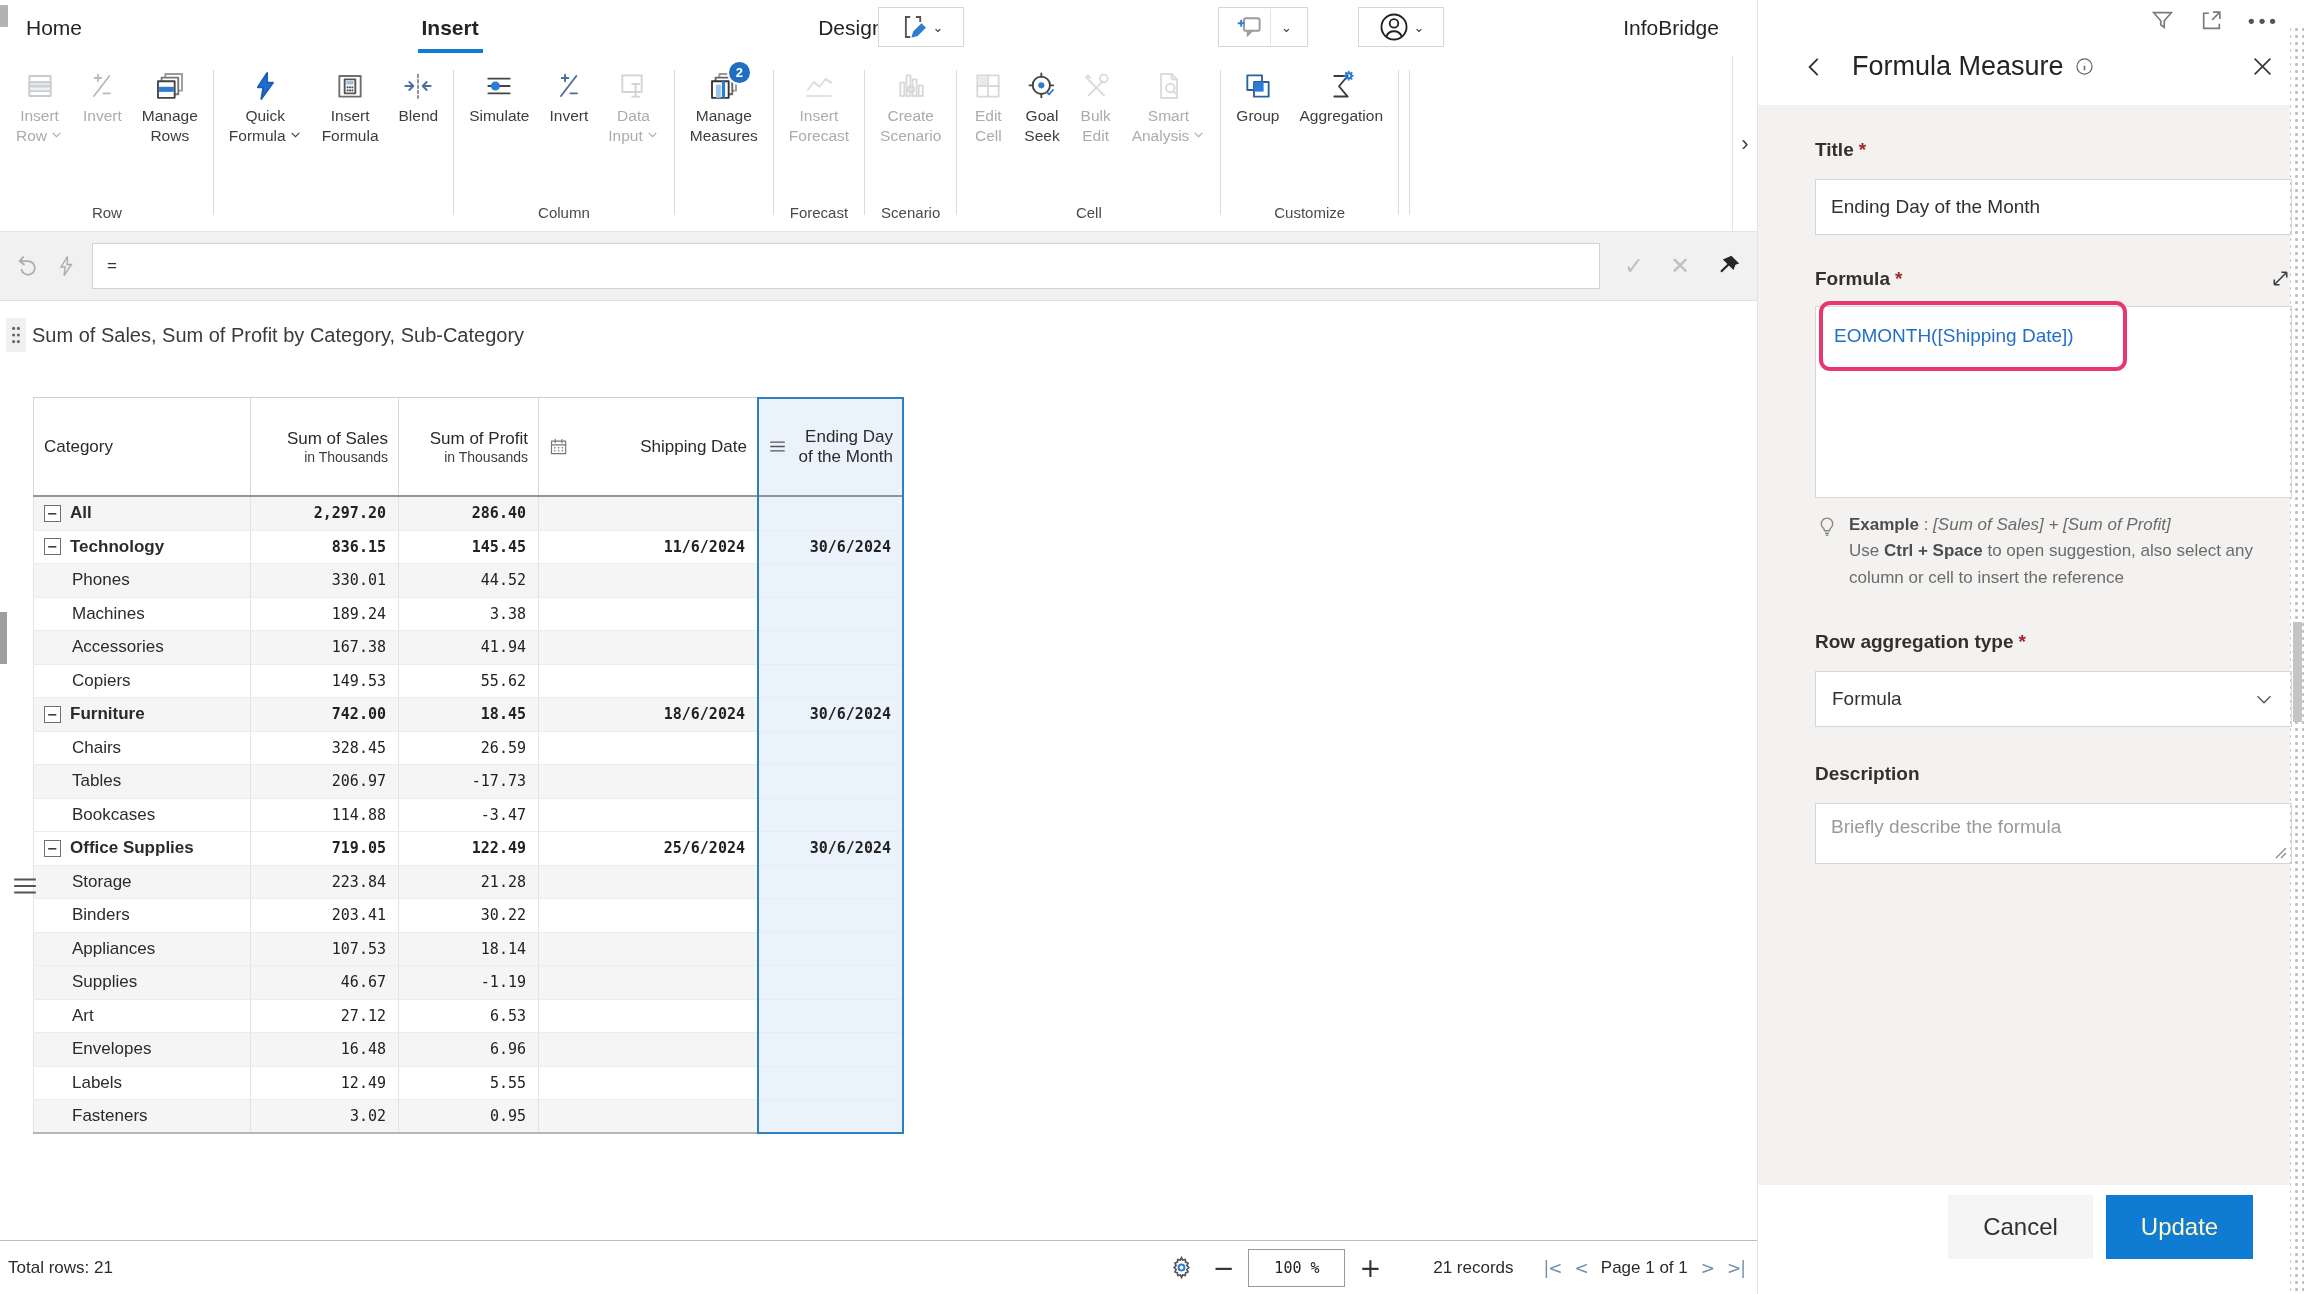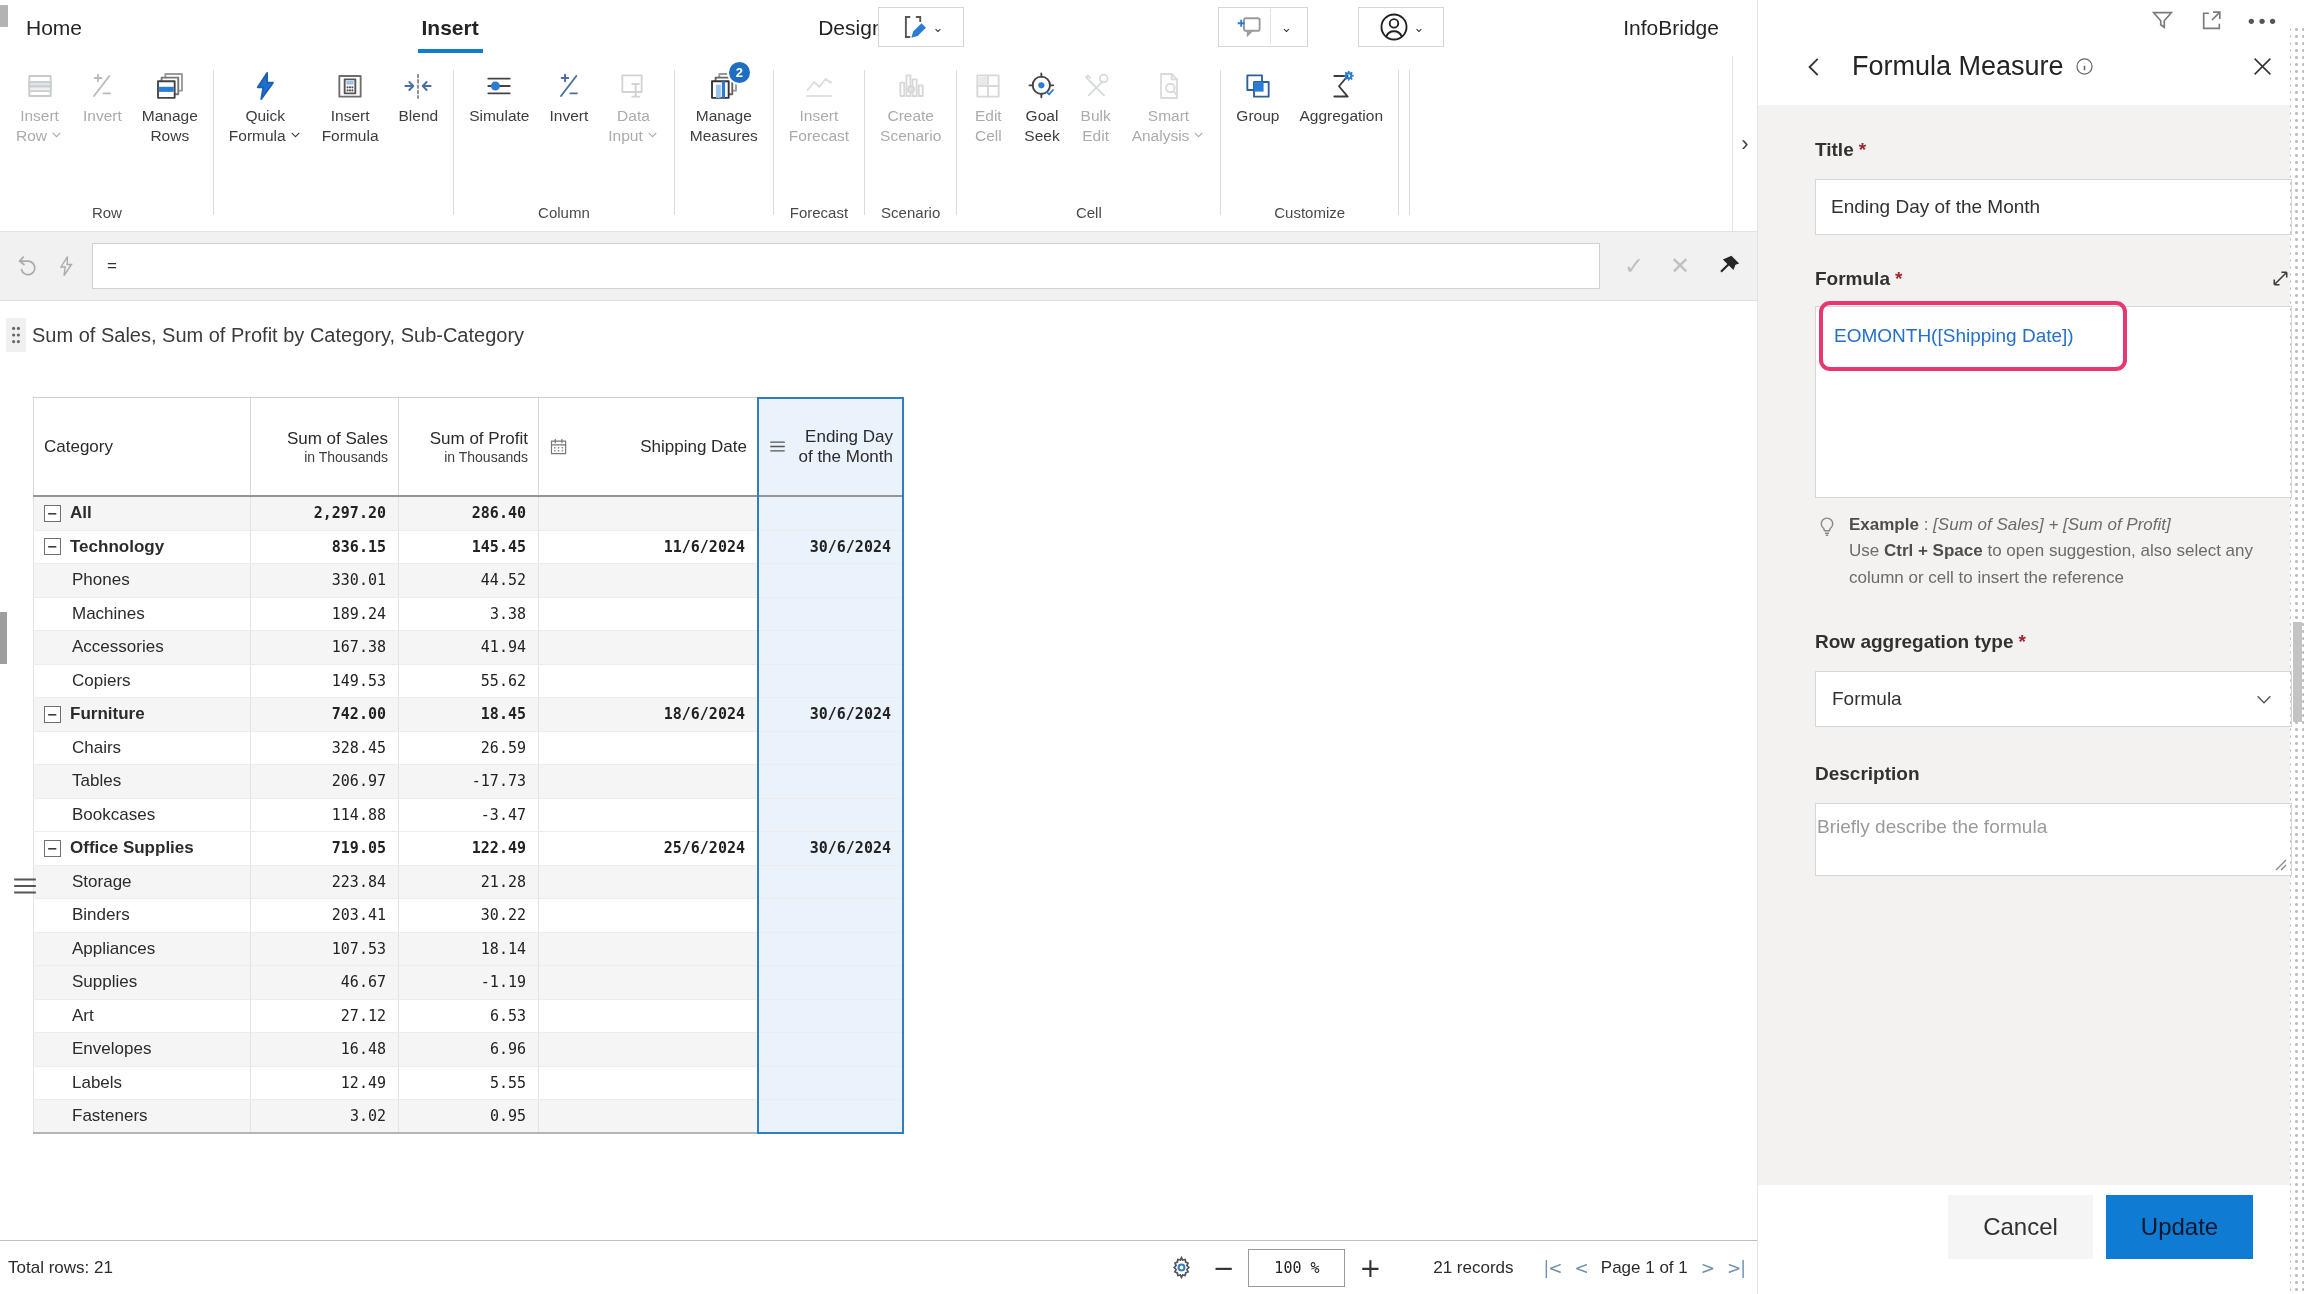--- a/index.html
+++ b/index.html
@@ -81,26 +81,26 @@
   .fexpand{margin-left:auto;cursor:pointer;display:flex;}
   .formula-box{position:relative;width:477px;height:192px;background:#fff;border:1px solid #d6d6d6;box-sizing:border-box;padding:18px 14px;}
   .formula-text{font-size:19px;color:var(--formula-blue);position:relative;z-index:2;padding-left:4px;}
   .formula-highlight{position:absolute;left:3px;top:-6px;width:300px;height:62px;border:4px solid var(--pink);border-radius:11px;z-index:1;pointer-events:none;background:transparent;}
   .example{display:flex;margin-top:14px;width:470px;font-size:17px;color:#6b6b6b;line-height:1.55;}
   .example .bulb{flex:0 0 34px;padding-top:2px;}
   .example b{color:#4d4d4d;}
   .example .exf{font-style:italic;}
   .aggsel{width:477px;height:56px;background:#fff;border:1px solid #d6d6d6;box-sizing:border-box;display:flex;align-items:center;padding:0 16px;font-size:19px;color:#323130;cursor:pointer;margin-top:0;}
   .aggsel .caret{margin-left:auto;display:flex;}
-  .ptextarea{position:relative;width:477px;height:73px;background:#fff;border:1px solid #d6d6d6;box-sizing:border-box;padding:12px 1px;font-size:19px;color:#9a9a9a;}
+  .ptextarea{position:relative;width:477px;height:61px;background:#fff;border:1px solid #d6d6d6;box-sizing:border-box;padding:12px 15px;font-size:19px;color:#9a9a9a;}
   .resize-handle{position:absolute;right:4px;bottom:4px;width:14px;height:14px;}
   .pfoot{position:absolute;bottom:0;left:0;right:14px;height:109px;background:#fff;display:flex;align-items:flex-start;justify-content:flex-end;gap:13px;padding:10px 37px 0 0;box-sizing:border-box;}
   .btn{height:64px;display:flex;align-items:center;justify-content:center;font-size:24px;cursor:pointer;border:none;}
   .btn-cancel{width:145px;background:#f5f5f5;color:#323130;}
-  .btn-update{width:147px;background:var(--accent);color:#0f172a;}
+  .btn-update{width:147px;background:var(--accent);color:#fef9c3;}
   .panel-scroll{position:absolute;right:0;top:24px;bottom:0;width:14px;background-image:radial-gradient(circle,#bdbdbd 1.3px,transparent 1.6px);background-size:7px 7px;background-position:3px 2px;}
   .panel-scroll .thumb{position:absolute;right:2px;top:598px;width:9px;height:100px;background:#c4c4c4;}
   
   .art-corner{position:absolute;left:0;top:5px;width:8px;height:22px;background:#b3b3b3;}
   .art-leftbar{position:absolute;left:0;top:612px;width:7px;height:52px;background:#9e9e9e;}
   .art-rowdrag{position:absolute;left:12px;top:876px;}
   svg{display:block;}
 </style>
 </head>
 <body>

